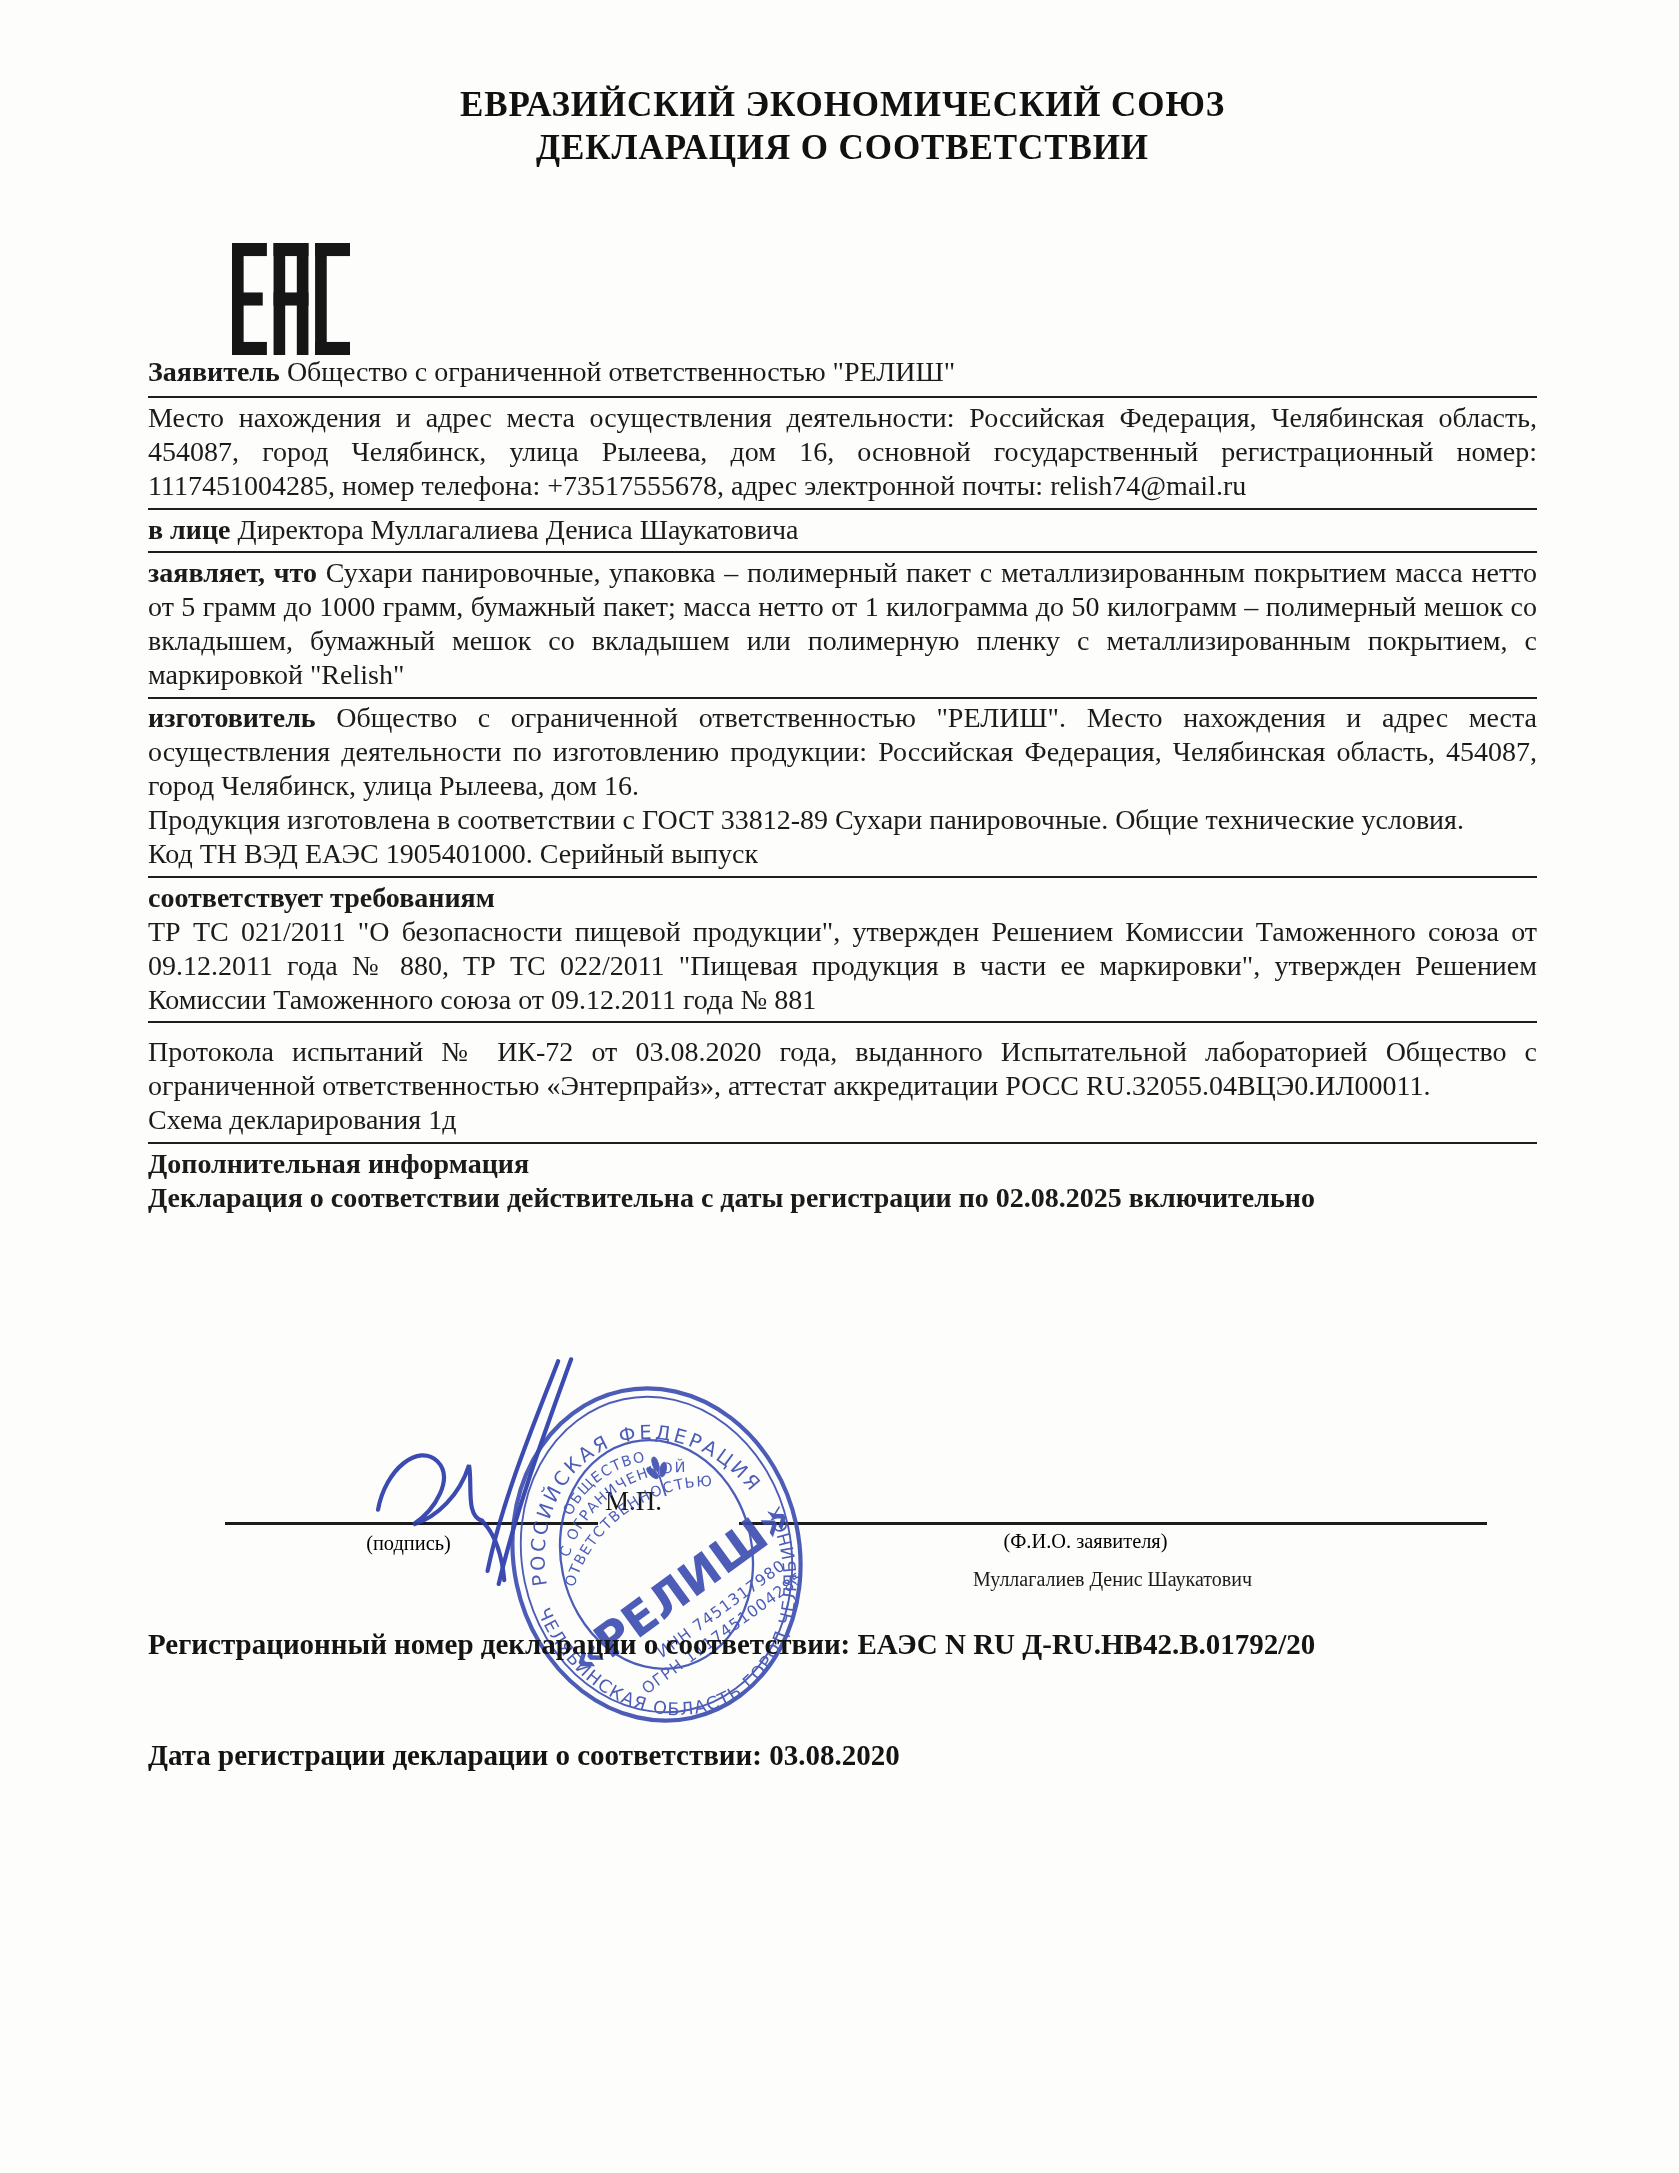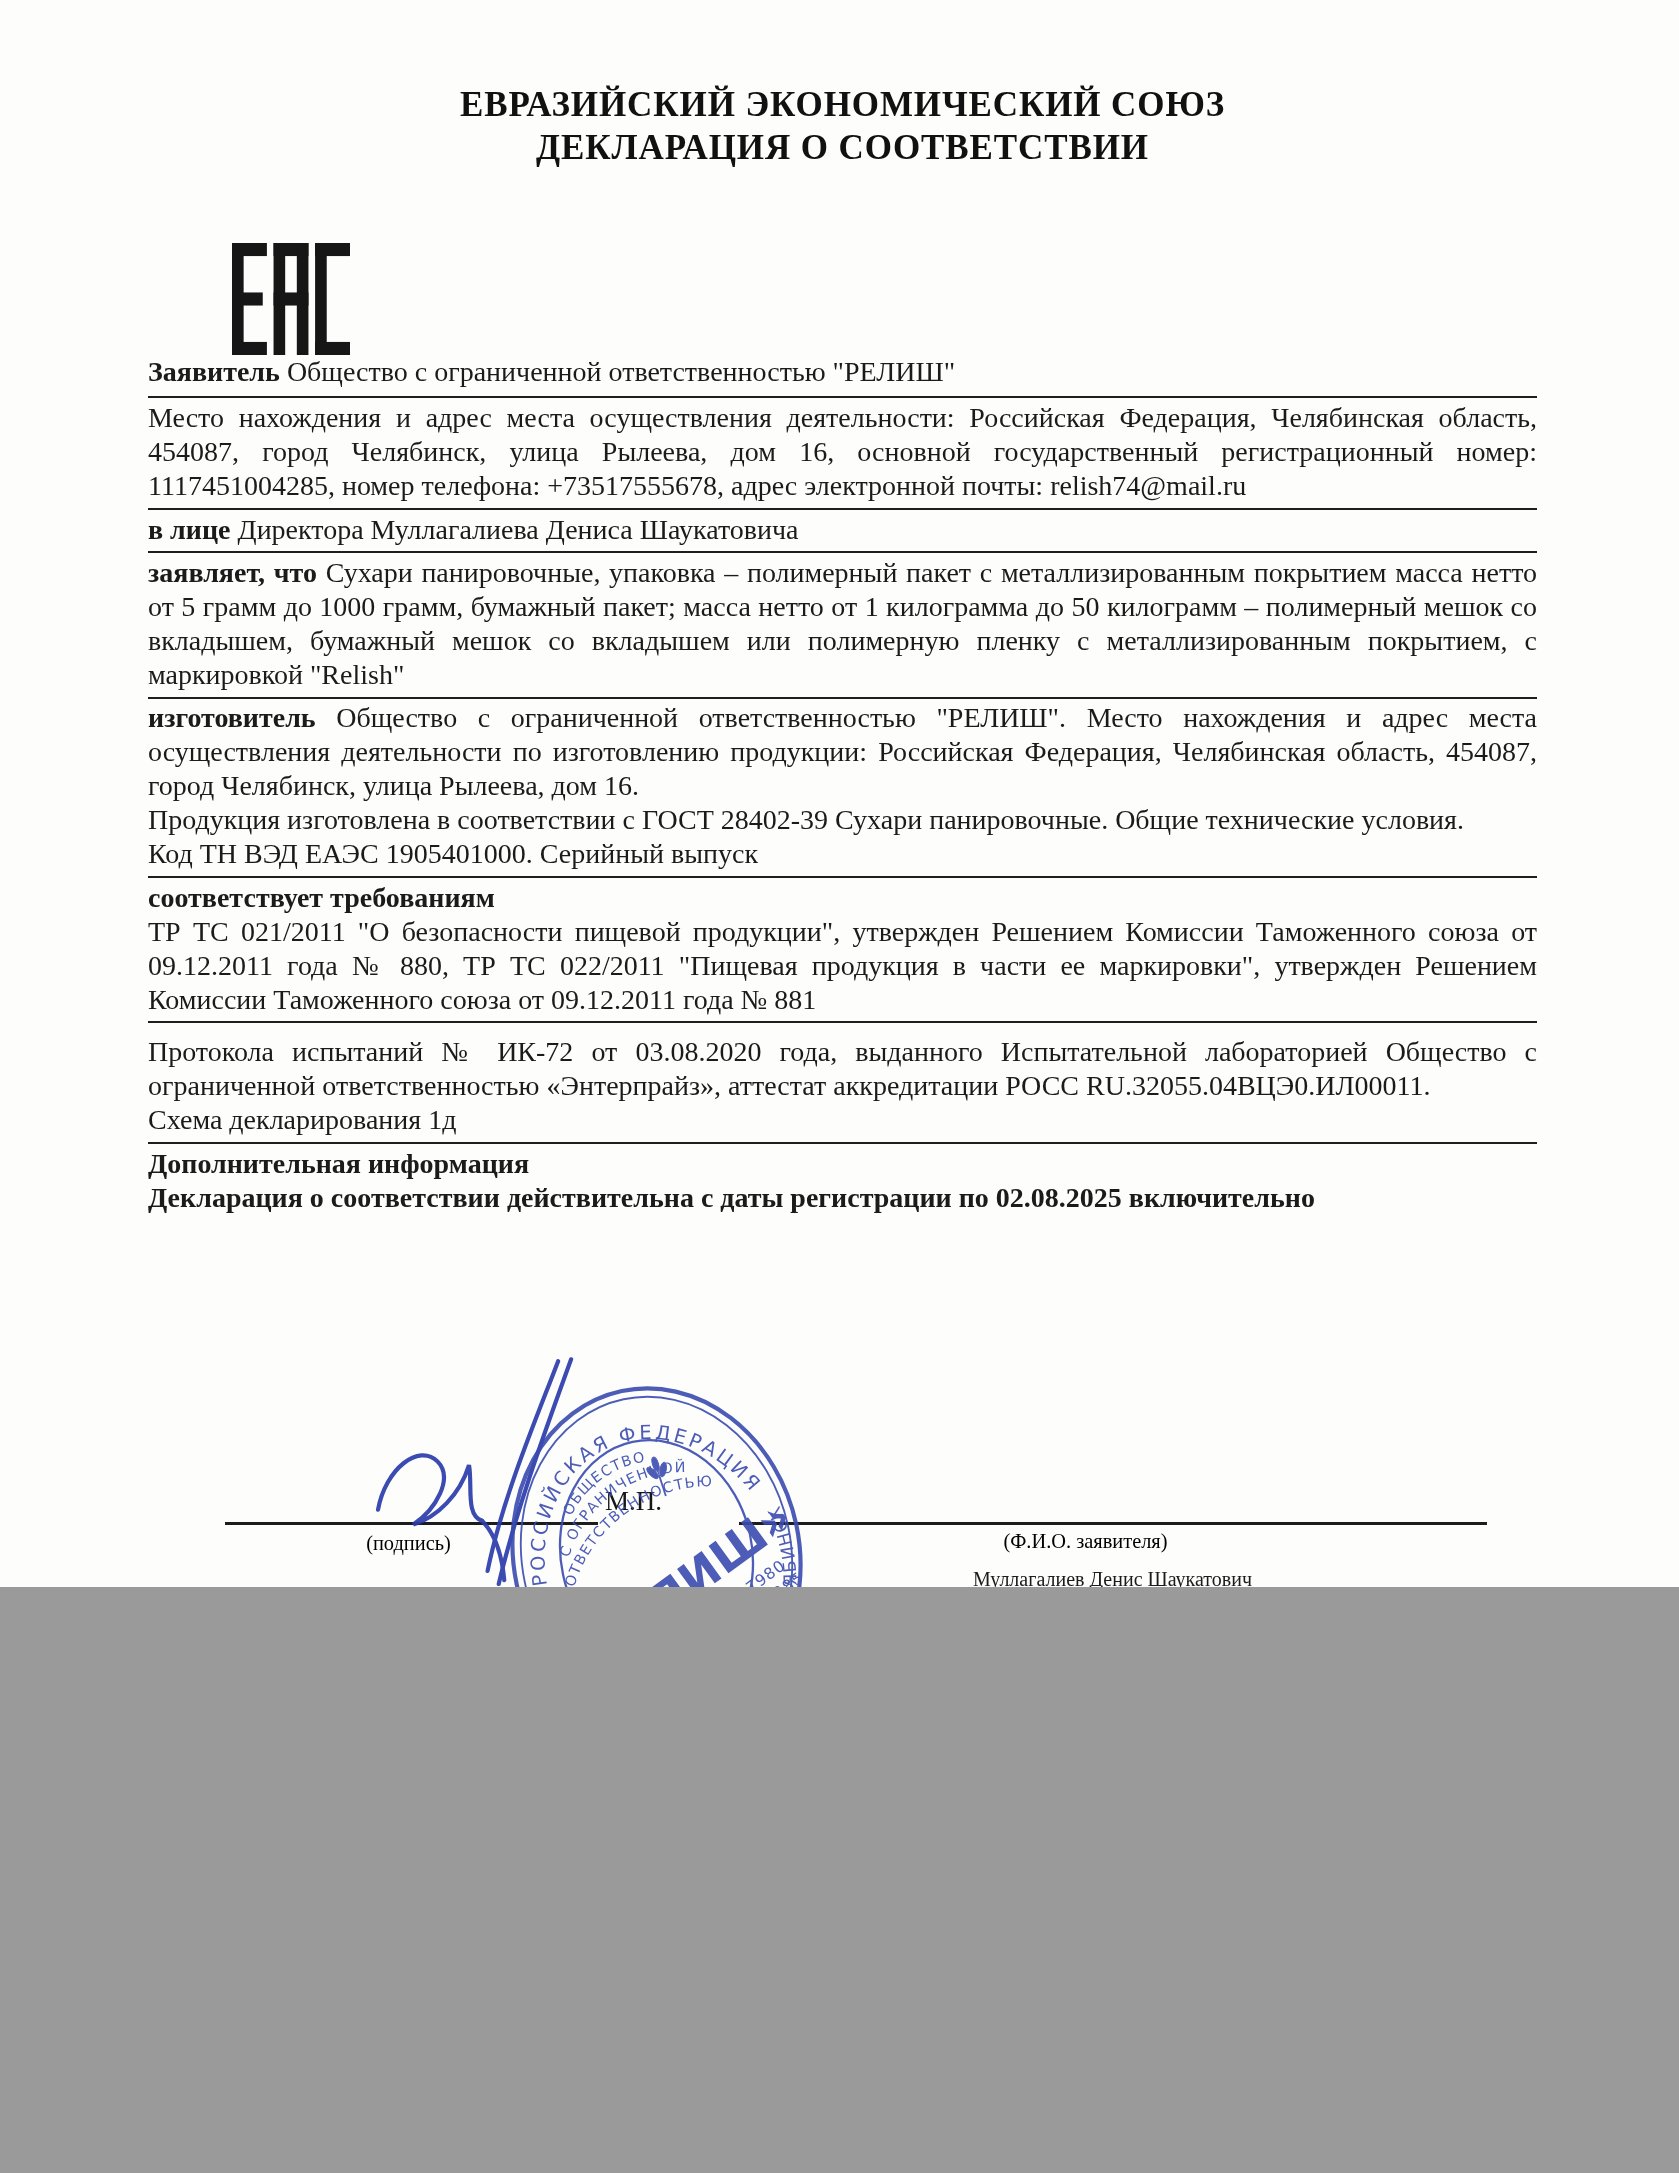--- a/index.html
+++ b/index.html
@@ -1,16 +1,16 @@
 <!DOCTYPE html>
 <html lang="ru" style="font-size:15px"><head>
 <meta charset="utf-8">
 <style>
   html,body{margin:0;padding:0;background:#9a9a9a;}
-  .page{position:relative;width:1680px;height:1587px;background:#fdfdfc;
+  .page{position:relative;width:1680px;height:2173px;background:#fdfdfc;
         font-family:"Liberation Serif", serif;color:#1b1b1b;overflow:hidden;}
   .title{position:absolute;left:148px;top:83px;width:1389px;text-align:center;
          font-weight:bold;font-size:35px;line-height:43px;letter-spacing:0.9px;color:#111;}
   .eac{position:absolute;left:232px;top:243px;}
   .col{position:absolute;left:148px;top:355px;width:1389px;font-size:28px;line-height:34px;font-family:Liberation Serif, serif;}
   .para{margin:0;text-align:justify;text-justify:inter-word;}
   .ruled{border-bottom:2.8px solid #1e1e1e;padding-bottom:4.6px;margin-bottom:2.8px;}
   .head{font-weight:bold;}
   .mt{margin-top:12px;}
   b{font-weight:bold;}
@@ -52,21 +52,21 @@
     <p class="para ruled" style="padding-bottom:7.4px"><b>Заявитель</b> <span>Общество с ограниченной ответственностью "РЕЛИШ"</span></p>
 
     <p class="para ruled">Место нахождения и адрес места осуществления деятельности: Российская Федерация, Челябинская область, 454087, город Челябинск, улица Рылеева, дом 16, основной государственный регистрационный номер: 1117451004285, номер телефона: +73517555678, адрес электронной почты: relish74@mail.ru</p>
 
     <p class="para ruled"><b>в лице</b> <span>Директора Муллагалиева Дениса Шаукатовича</span></p>
 
     <p class="para ruled"><b>заявляет, что</b> <span>Сухари панировочные, упаковка – полимерный пакет с металлизированным покрытием масса нетто от 5 грамм до 1000 грамм, бумажный пакет; масса нетто от 1 килограмма до 50 килограмм – полимерный мешок со вкладышем, бумажный мешок со вкладышем или полимерную пленку с металлизированным покрытием, с маркировкой "Relish"</span></p>
 
     <p class="para"><b>изготовитель</b> <span>Общество с ограниченной ответственностью "РЕЛИШ". Место нахождения и адрес места осуществления деятельности по изготовлению продукции: Российская Федерация, Челябинская область, 454087, город Челябинск, улица Рылеева, дом 16.</span></p>
 
-    <p class="para">Продукция изготовлена в соответствии с ГОСТ 28402-39 Сухари панировочные. Общие технические условия.</p>
+    <p class="para">Продукция изготовлена в соответствии с ГОСТ 33812-89 Сухари панировочные. Общие технические условия.</p>
 
     <p class="para ruled">Код ТН ВЭД ЕАЭС 1905401000. Серийный выпуск</p>
 
     <p class="para head">соответствует требованиям</p>
 
     <p class="para ruled">ТР ТС 021/2011 "О безопасности пищевой продукции", утвержден Решением Комиссии Таможенного союза от 09.12.2011 года № 880, ТР ТС 022/2011 "Пищевая продукция в части ее маркировки", утвержден Решением Комиссии Таможенного союза от 09.12.2011 года № 881</p>
 
 
     <p class="para mt">Протокола испытаний № ИК-72 от 03.08.2020 года, выданного Испытательной лабораторией Общество с ограниченной ответственностью «Энтерпрайз», аттестат аккредитации РОСС RU.32055.04ВЦЭ0.ИЛ00011.</p>
 

